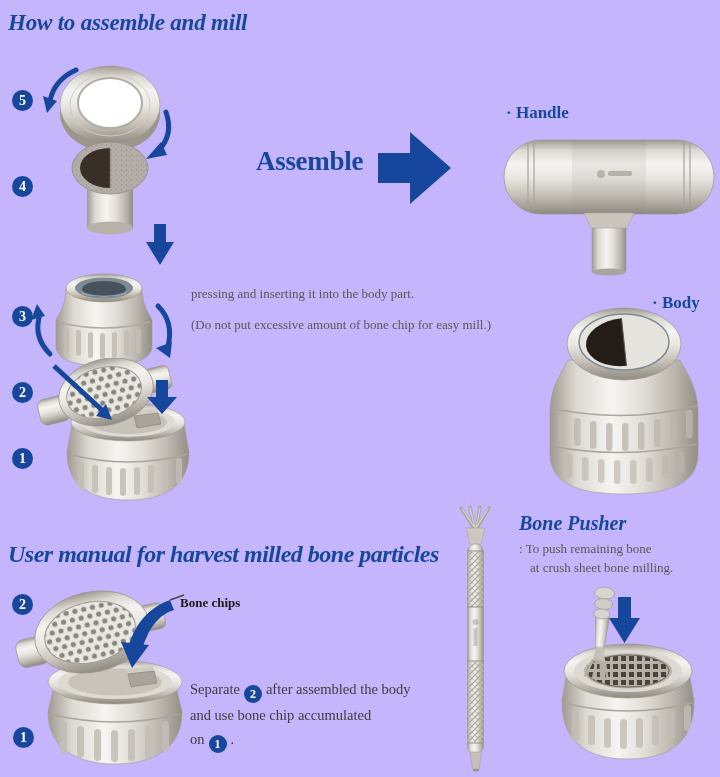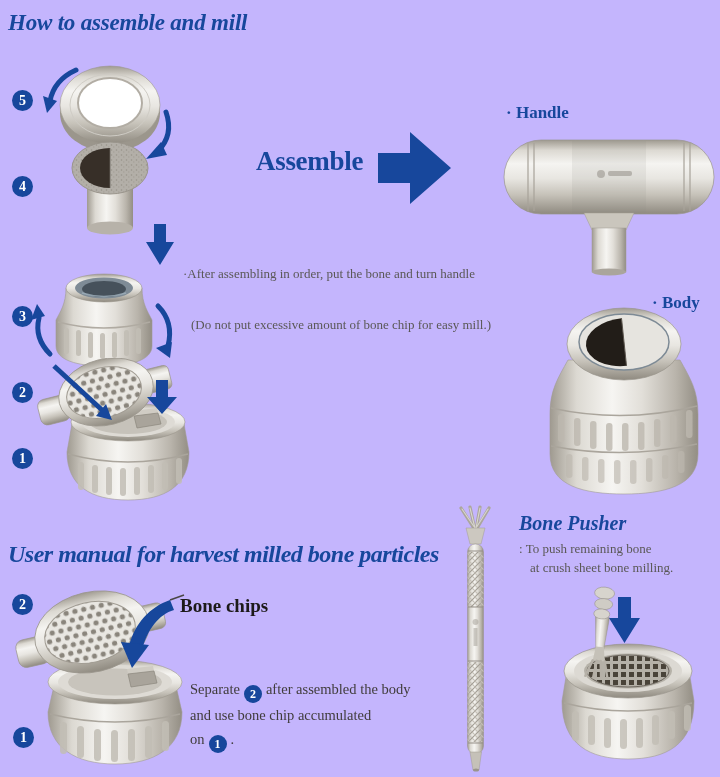--- a/index.html
+++ b/index.html
@@ -12,21 +12,21 @@
   .assemble{color:#17479c;font-weight:bold;font-size:27px;letter-spacing:-.3px;}
   .note{color:#5a5856;font-size:13px;line-height:19px;white-space:nowrap;}
   .badge{position:absolute;width:21px;height:21px;border-radius:50%;background:#17479c;color:#fff;
          font-size:14px;font-weight:bold;display:flex;align-items:center;justify-content:center;}
   .ibadge{display:inline-flex;width:18px;height:18px;border-radius:50%;background:#17479c;color:#fff;
           font-size:12px;font-weight:bold;align-items:center;justify-content:center;
           vertical-align:-4px;margin:0 4px;}
   .bp-title{color:#17479c;font-weight:bold;font-style:italic;font-size:20px;}
   .bp-desc{color:#5a5856;font-size:13px;white-space:nowrap;}
   .sep-text{color:#403c3b;font-size:14.5px;line-height:24px;white-space:nowrap;}
-  .chips-label{color:#1d1a19;font-weight:bold;font-size:19px;}
+  .chips-label{color:#1d1a19;font-weight:bold;font-size:13px;}
   svg{display:block;}
 </style>
 </head>
 <body>
 
 <div id="page">
 
   <svg width="0" height="0" style="position:absolute" aria-hidden="true">
     <defs>
       <linearGradient id="gV" x1="0" y1="0" x2="0" y2="1">
@@ -153,21 +153,21 @@
       <polygon points="84,62 68,58 78,46" fill="#17479c"></polygon>
     </g>
     <path d="M128,22 h12 v17 h9 L134,56 119,39 h9 z" fill="#17479c"></path>
   </svg>
 
   <div class="abs assemble" style="left:256px;top:146px;">Assemble</div>
   <svg class="abs" style="left:376px;top:126px;" width="78" height="84" viewBox="0 0 78 84">
     <path d="M2,27 H34 V6 L75,42 34,78 V57 H2 Z" fill="#17479c"></path>
   </svg>
 
-  <div class="abs note" style="left:183px;top:264px;">·After assembling in order, put the bone and turn handle</div>
+  <div class="abs note" style="left:191px;top:284px;">pressing and inserting it into the body part.</div>
   <div class="abs note" style="left:191px;top:315px;">(Do not put excessive amount of bone chip for easy mill.)</div>
 
   <div class="abs blue-label" style="left:506px;top:103px;">· Handle</div>
   <svg class="abs" style="left:498px;top:124px;" width="222" height="152" viewBox="0 0 222 152">
     <rect x="6" y="16" width="210" height="74" rx="37" fill="url(#gV)" stroke="#9a958c" stroke-width=".7"></rect>
     <path d="M30,19 v68 M36,19 v68 M186,19 v68 M192,19 v68" stroke="#a8a39a" stroke-width="2" opacity=".6"></path>
     <rect x="74" y="17" width="74" height="72" fill="#8d8880" opacity=".12"></rect>
     <g opacity=".5">
       <circle cx="103" cy="50" r="4" fill="#8d8880"></circle>
       <rect x="110" y="47" width="24" height="5" rx="2" fill="#8d8880"></rect>

